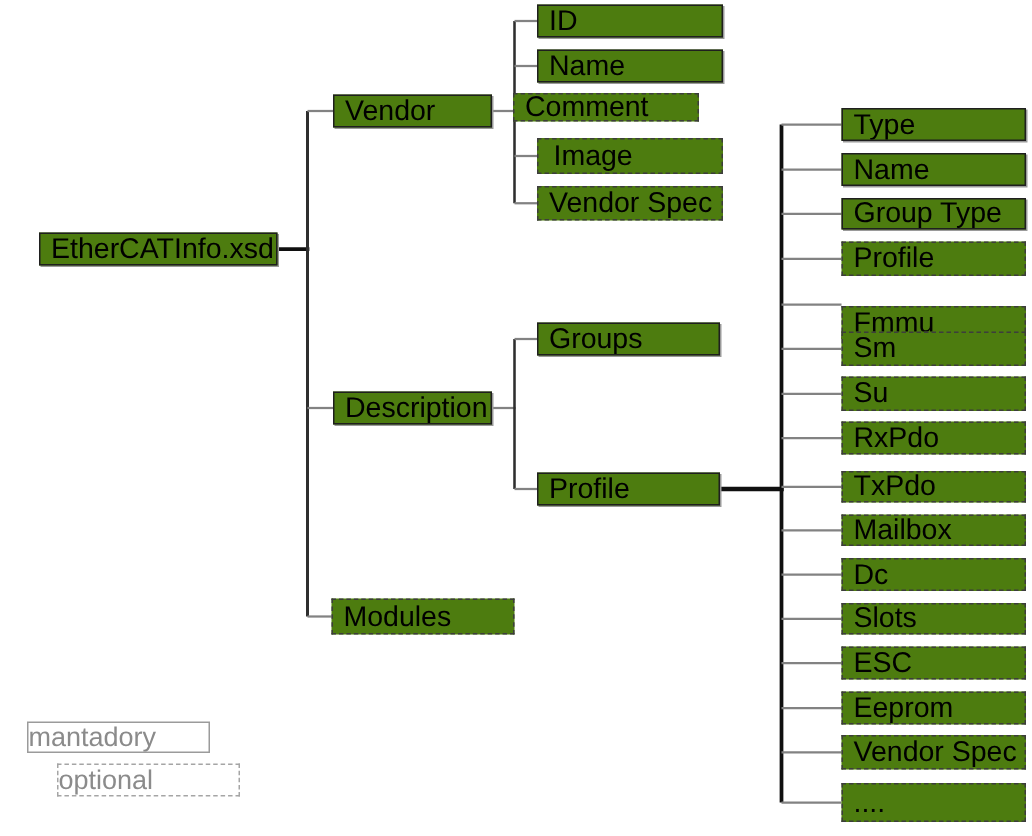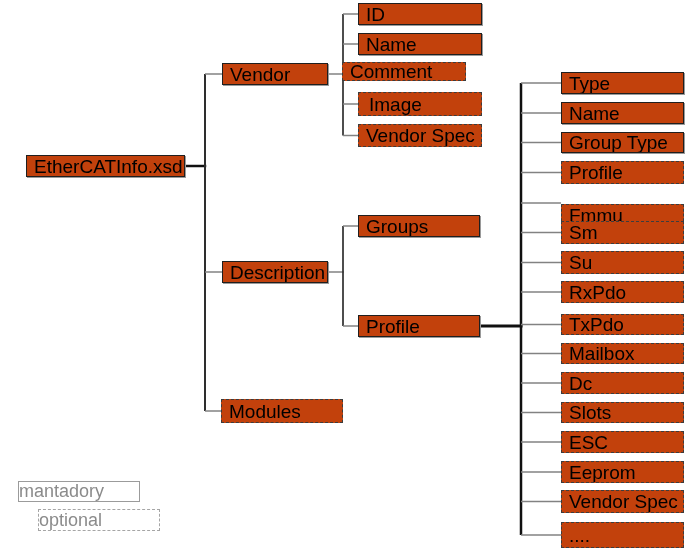--- a/index.html
+++ b/index.html
@@ -7,21 +7,21 @@
     position:relative;
     width:688px;height:557px;
     background:#ffffff;
     font-family:"Liberation Sans",sans-serif;
     overflow:hidden;
   }
   #connector-layer{position:absolute;left:0;top:0;width:688px;height:557px;}
   .box{
     position:absolute;
     box-sizing:border-box;
-    background:#c2410c;
+    background:#4d7c0f;
     display:flex;
     align-items:center;
     padding-left:7px;
     font-size:19px;
     line-height:1;
     color:#000000;
     white-space:nowrap;
     overflow:hidden;
   }
   .box.mandatory{

